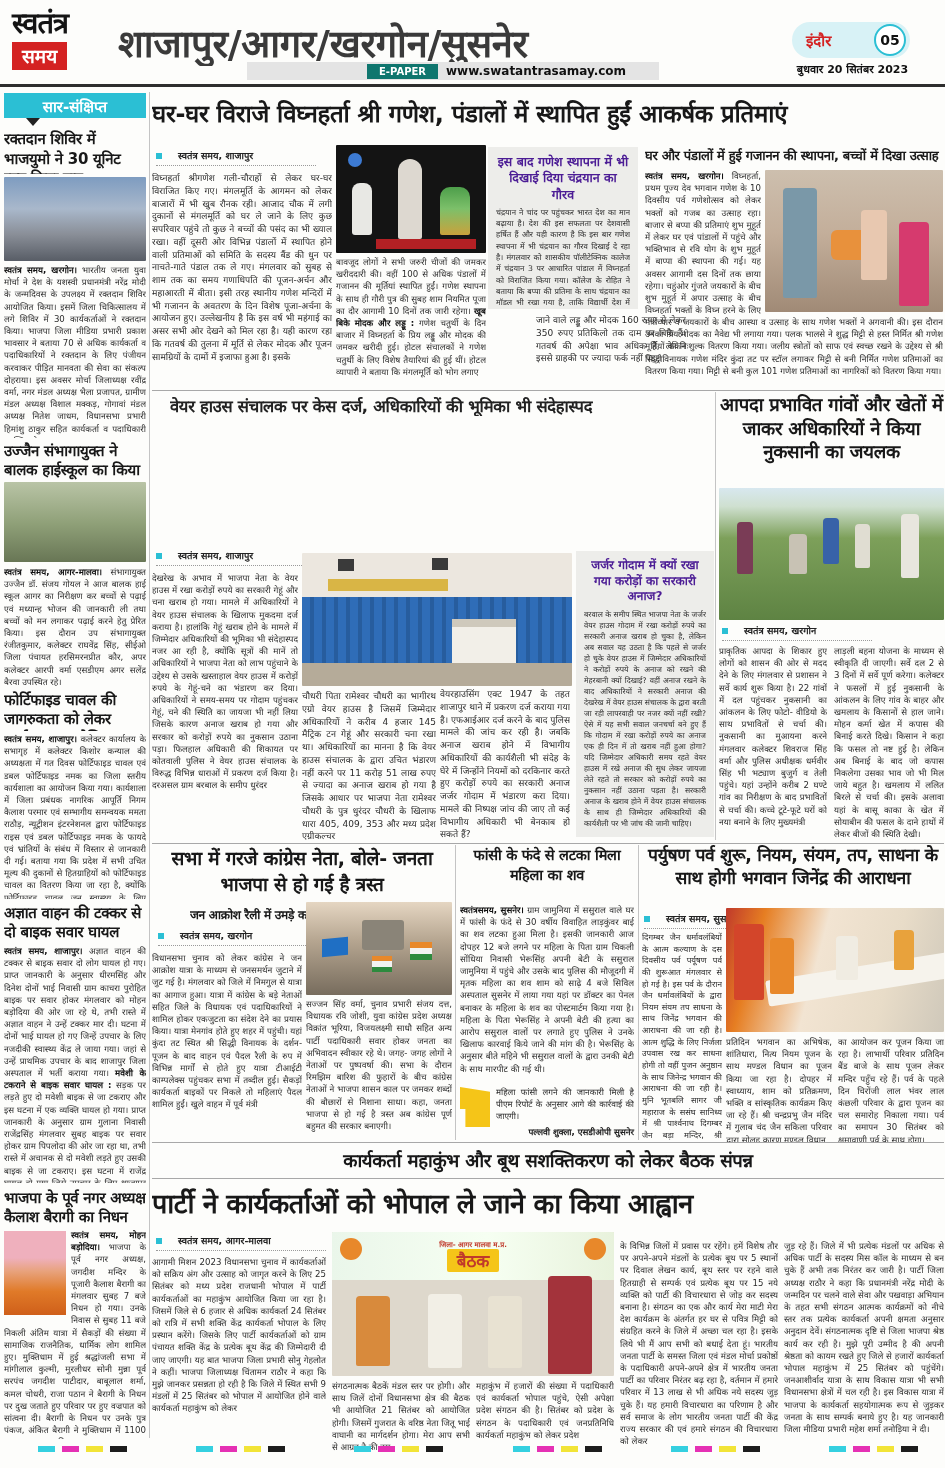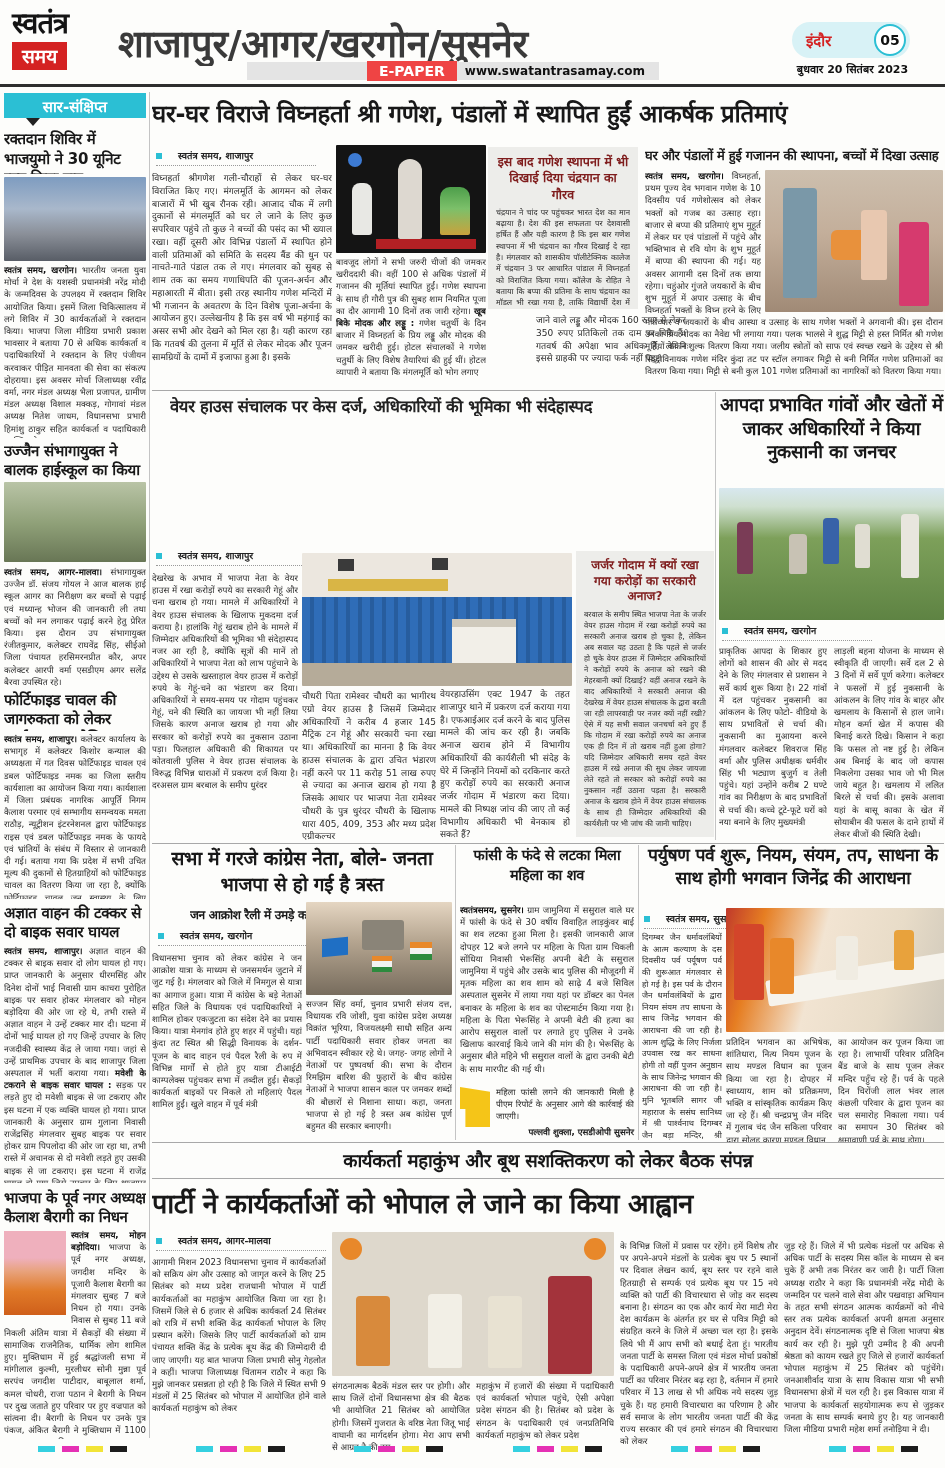--- a/index.html
+++ b/index.html
@@ -7,41 +7,41 @@
         font-family:"DejaVu Sans",sans-serif;overflow:hidden;}
   .abs{position:absolute;}
   .hl{font-weight:bold;color:#181818;letter-spacing:-0.3px;}
   .bt{font-size:8.6px;line-height:1.42;color:#2b2b2b;text-align:justify;overflow:hidden;}
   .lead{font-weight:bold;color:#111;}
   .byline{display:flex;align-items:center;gap:16px;font-size:9.5px;font-weight:bold;color:#222;
           border-bottom:1px dotted #9a9a9a;padding-bottom:3px;overflow:hidden;white-space:nowrap;}
   .bullet{width:6px;height:6px;background:#2bbfd4;display:inline-block;flex:0 0 auto;}
   .photo{position:absolute;overflow:hidden;border-radius:1px;}
   .graybox{position:absolute;background:#ededea;padding:7px 8px;overflow:hidden;}
-  .boxtitle{font-weight:bold;font-size:12.5px;line-height:1.3;color:#7f1d1d;text-align:center;margin-bottom:4px;}
+  .boxtitle{font-weight:bold;font-size:12.5px;line-height:1.3;color:#4c1d95;text-align:center;margin-bottom:4px;}
   .boxbody{font-size:7.8px;line-height:1.45;color:#2b2b2b;text-align:justify;}
   .rule{position:absolute;background:#a8a8a8;}
   .vrule{position:absolute;background:#c4c4c4;}
   .cmyk{display:flex;gap:7px;}
   .cmyk i{width:17px;height:6px;display:block;}
   .c1{background:#35d0e0;} .c2{background:#e531b4;} .c3{background:#f2e437;} .c4{background:#1d1d1d;}
   .fig{position:absolute;border-radius:4px 4px 2px 2px;}
 </style>
 </head>
 <body>
 
 <div class="page">
 
   <div class="abs" style="left:12px;top:8px;width:102px;height:74px;">
     <div style="font-size:29px;font-weight:bold;color:#141414;line-height:1.1;letter-spacing:-1px;">स्वतंत्र</div>
     <div style="display:inline-block;background:#d42222;color:#fff;font-size:19px;font-weight:bold;padding:1px 10px;margin-top:2px;">समय</div>
   </div>
   <div class="abs hl" style="left:118px;top:16px;width:660px;height:50px;font-size:38px;color:#3a3a3a;white-space:nowrap;overflow:hidden;">शाजापुर/आगर/खरगोन/सुसनेर</div>
   <div class="abs" style="left:247px;top:62px;width:412px;height:18px;background:#e4e4e4;display:flex;align-items:center;">
-    <span style="background:#ef4444;color:#fff;font-size:14px;font-weight:bold;padding:2px 12px;margin-left:120px;">E-PAPER</span>
+    <span style="background:#0f766e;color:#fff;font-size:10px;font-weight:bold;padding:2px 12px;margin-left:120px;">E-PAPER</span>
     <span style="font-size:12px;font-weight:bold;color:#111;margin-left:8px;">www.swatantrasamay.com</span>
   </div>
   <div class="abs" style="left:792px;top:22px;width:118px;height:36px;background:#d8f2f6;border-radius:18px;display:flex;align-items:center;justify-content:space-between;padding:0 4px 0 14px;box-sizing:border-box;">
     <span style="color:#d42222;font-weight:bold;font-size:15px;">इंदौर</span>
     <span style="width:28px;height:28px;background:#fff;border:2px solid #2bbfd4;border-radius:50%;display:flex;align-items:center;justify-content:center;font-weight:bold;font-size:14px;color:#111;">05</span>
   </div>
   <div class="abs" style="left:780px;top:61px;width:145px;height:16px;font-size:11px;font-weight:bold;color:#111;text-align:center;">बुधवार 20 सितंबर 2023</div>
   <div class="rule" style="left:0;top:84px;width:945px;height:3px;background:#2e2e2e;"></div>
 
   <div class="vrule" style="left:149px;top:92px;width:1px;height:1346px;"></div>
@@ -145,21 +145,21 @@
   <div class="abs bt" style="left:302px;top:690px;width:134px;height:152px;font-size:9px;">चौधरी पिता रामेश्वर चौधरी का भागीरथ एग्रो वेयर हाउस है जिसमें जिम्मेदार अधिकारियों ने करीब 4 हजार 145 मैट्रिक टन गेहूं और सरकारी चना रखा था। अधिकारियों का मानना है कि वेयर हाउस संचालक के द्वारा उचित भंडारण नहीं करने पर 11 करोड़ 51 लाख रुपए से ज्यादा का अनाज खराब हो गया है जिसके आधार पर भाजपा नेता रामेश्वर चौधरी के पुत्र धुरंदर चौधरी के खिलाफ धारा 405, 409, 353 और मध्य प्रदेश एग्रीकल्चर</div>
   <div class="abs bt" style="left:440px;top:688px;width:130px;height:154px;font-size:9px;">वेयरहाउसिंग एक्ट 1947 के तहत शाजापुर थाने में प्रकरण दर्ज कराया गया है। एफआईआर दर्ज करने के बाद पुलिस मामले की जांच कर रही है। जबकि अनाज खराब होने में विभागीय अधिकारियों की कार्यशैली भी संदेह के घेरे में जिन्होंने नियमों को दरकिनार करते हुए करोड़ों रुपये का सरकारी अनाज जर्जर गोदाम में भंडारण करा दिया। मामले की निष्पक्ष जांच की जाए तो कई विभागीय अधिकारी भी बेनकाब हो सकते हैं?</div>
 
   <div class="graybox" style="left:576px;top:551px;width:122px;height:272px;">
     <div class="boxtitle" style="font-size:12px;">जर्जर गोदाम में क्यों रखा गया करोड़ों का सरकारी अनाज?</div>
     <div class="boxbody" style="font-size:7.6px;height:222px;overflow:hidden;">बरवाल के समीप स्थित भाजपा नेता के जर्जर वेयर हाउस गोदाम में रखा करोड़ों रुपये का सरकारी अनाज खराब हो चुका है, लेकिन अब सवाल यह उठता है कि पहले से जर्जर हो चुके वेयर हाउस में जिम्मेदार अधिकारियों ने करोड़ों रुपये के अनाज को रखने की मेहरबानी क्यों दिखाई? वहीं अनाज रखने के बाद अधिकारियों ने सरकारी अनाज की देखरेख में वेयर हाउस संचालक के द्वारा बरती जा रही लापरवाही पर नजर क्यों नहीं रखी? ऐसे में यह सभी सवाल जनचर्चा बने हुए हैं कि गोदाम में रखा करोड़ों रुपये का अनाज एक ही दिन में तो खराब नहीं हुआ होगा? यदि जिम्मेदार अधिकारी समय रहते वेयर हाउस में रखे अनाज की सुध लेकर जायजा लेते रहते तो सरकार को करोड़ों रुपये का नुकसान नहीं उठाना पड़ता है। सरकारी अनाज के खराब होने में वेयर हाउस संचालक के साथ ही जिम्मेदार अधिकारियों की कार्यशैली पर भी जांच की जानी चाहिए।</div>
   </div>
 
   <div class="vrule" style="left:715px;top:392px;width:1px;height:448px;"></div>
 
-  <div class="abs hl" style="left:719px;top:393px;width:225px;height:92px;font-size:18.5px;line-height:1.28;text-align:center;overflow:hidden;">आपदा प्रभावित गांवों और खेतों में जाकर अधिकारियों ने किया नुकसानी का जनचर</div>
+  <div class="abs hl" style="left:719px;top:393px;width:225px;height:92px;font-size:18.5px;line-height:1.28;text-align:center;overflow:hidden;">आपदा प्रभावित गांवों और खेतों में जाकर अधिकारियों ने किया नुकसानी का जयलक</div>
   <div class="photo" style="left:719px;top:488px;width:225px;height:132px;background:linear-gradient(180deg,#d8e8ef 0%,#cfe0d0 14%,#7da05a 38%,#5e8343 100%);">
     <span class="fig" style="left:18px;top:34px;width:16px;height:52px;background:#7a3c56;"></span>
     <span class="fig" style="left:70px;top:46px;width:18px;height:40px;background:#c8c2b4;"></span>
     <span class="fig" style="left:104px;top:30px;width:16px;height:46px;background:#3862a8;"></span>
     <span class="fig" style="left:136px;top:36px;width:15px;height:44px;background:#e0ddd2;"></span>
     <span class="fig" style="left:182px;top:26px;width:18px;height:64px;background:#e8e6de;"></span>
   </div>
   <div class="abs byline" style="left:722px;top:624px;width:150px;">
     <span class="bullet"></span>
     <span>स्वतंत्र समय, खरगोन</span>
@@ -219,20 +219,24 @@
   <div class="abs hl" style="left:152px;top:1147px;width:792px;height:26px;font-size:18.5px;text-align:center;white-space:nowrap;overflow:hidden;">कार्यकर्ता महाकुंभ और बूथ सशक्तिकरण को लेकर बैठक संपन्न</div>
   <div class="rule" style="left:152px;top:1178px;width:792px;height:1px;"></div>
   <div class="abs hl" style="left:152px;top:1184px;width:792px;height:44px;font-size:27px;letter-spacing:-0.5px;white-space:nowrap;overflow:hidden;">पार्टी ने कार्यकर्ताओं को भोपाल ले जाने का किया आह्वान</div>
   <div class="abs byline" style="left:156px;top:1234px;width:170px;">
     <span class="bullet"></span>
     <span>स्वतंत्र समय, आगर-मालवा</span>
   </div>
   <div class="abs bt" style="left:152px;top:1256px;width:174px;height:206px;">आगामी मिशन 2023 विधानसभा चुनाव में कार्यकर्ताओं को सक्रिय अंग और उत्साह को जागृत करने के लिए 25 सितंबर को मध्य प्रदेश राजधानी भोपाल में पार्टी कार्यकर्ताओं का महाकुंभ आयोजित किया जा रहा है। जिसमें जिले से 6 हजार से अधिक कार्यकर्ता 24 सितंबर को रात्रि में सभी शक्ति केंद्र कार्यकर्ता भोपाल के लिए प्रस्थान करेंगे। जिसके लिए पार्टी कार्यकर्ताओं को ग्राम पंचायत शक्ति केंद्र के प्रत्येक बूथ केंद्र की जिम्मेदारी दी जाए जाएगी। यह बात भाजपा जिला प्रभारी सोनु गेहलोत ने कहीं। भाजपा जिलाध्यक्ष चिंतामन राठौर ने कहा कि मुझे जानकर प्रसन्नता हो रही है कि जिले में स्थित सभी 9 मंडलों में 25 सितंबर को भोपाल में आयोजित होने वाले कार्यकर्ता महाकुंभ को लेकर</div>
 
   <div class="photo" style="left:332px;top:1232px;width:282px;height:144px;background:#ded8cc;">
+    <span class="abs" style="left:0;top:0;width:282px;height:48px;background:linear-gradient(90deg,#eaf6ea 0%,#f6fff2 55%,#e8f2dc 100%);display:flex;flex-direction:column;align-items:center;justify-content:center;">
+      <span style="font-size:7px;color:#c0392b;font-weight:bold;">जिला- आगर मालवा म.प्र.</span>
+      <span style="font-size:17px;color:#c0392b;font-weight:bold;background:#f5c518;padding:0 10px;border-radius:2px;">बैठक</span>
+    </span>
     <span class="abs" style="left:8px;top:6px;width:22px;height:22px;border-radius:50%;background:#e8882a;"></span>
     <span class="abs" style="left:252px;top:6px;width:22px;height:22px;border-radius:50%;background:#e8882a;"></span>
     <span class="fig" style="left:24px;top:64px;width:34px;height:70px;background:#d88a3c;"></span>
     <span class="fig" style="left:96px;top:62px;width:34px;height:74px;background:#f2efe6;"></span>
     <span class="fig" style="left:156px;top:64px;width:34px;height:72px;background:#e8e2d2;"></span>
     <span class="fig" style="left:216px;top:44px;width:44px;height:98px;background:#a3333b;"></span>
   </div>
   <div class="abs bt" style="left:332px;top:1380px;width:138px;height:82px;">संगठनात्मक बैठकें मंडल स्तर पर होगी। और साथ जिलें दोनों विधानसभा क्षेत्र की बैठक भी आयोजित 21 सितंबर को आयोजित होगी। जिसमें गुजरात के वरिष्ठ नेता जितू भाई वाघानी का मार्गदर्शन होगा। मेरा आप सभी से आग्रह है की इस</div>
   <div class="abs bt" style="left:476px;top:1380px;width:138px;height:82px;">महाकुंभ में हजारों की संख्या में पदाधिकारी एवं कार्यकर्ता भोपाल पहुंचे, ऐसी अपेक्षा प्रदेश संगठन की है। सितंबर को प्रदेश के संगठन के पदाधिकारी एवं जनप्रतिनिधि कार्यकर्ता महाकुंभ को लेकर प्रदेश</div>
   <div class="abs bt" style="left:620px;top:1240px;width:158px;height:222px;">के विभिन्न जिलों में प्रवास पर रहेंगे। हमें विशेष तौर पर अपने-अपने मंडलों के प्रत्येक बूथ पर 5 स्थानों पर दिवाल लेखन कार्य, बूथ स्तर पर रहने वाले हितग्राही से सम्पर्क एवं प्रत्येक बूथ पर 15 नये व्यक्ति को पार्टी की विचारधारा से जोड़ कर सदस्य बनाना है। संगठन का एक और कार्य मेरा माटी मेरा देश कार्यक्रम के अंतर्गत हर घर से पवित्र मिट्टी को संग्रहित करने के जिले में अच्छा चल रहा है। इसके लिये भी मैं आप सभी को बधाई देता हूं। भारतीय जनता पार्टी के समस्त जिला एवं मंडल मोर्चा प्रकोष्ठों के पदाधिकारी अपने-अपने क्षेत्र में भारतीय जनता पार्टी का परिवार निरंतर बढ़ रहा है, वर्तमान में हमारे परिवार में 13 लाख से भी अधिक नये सदस्य जुड़ चुके हैं। यह हमारी विचारधारा का परिणाम है और सर्व समाज के लोग भारतीय जनता पार्टी की केंद्र राज्य सरकार की एवं हमारे संगठन की विचारधारा को लेकर</div>

